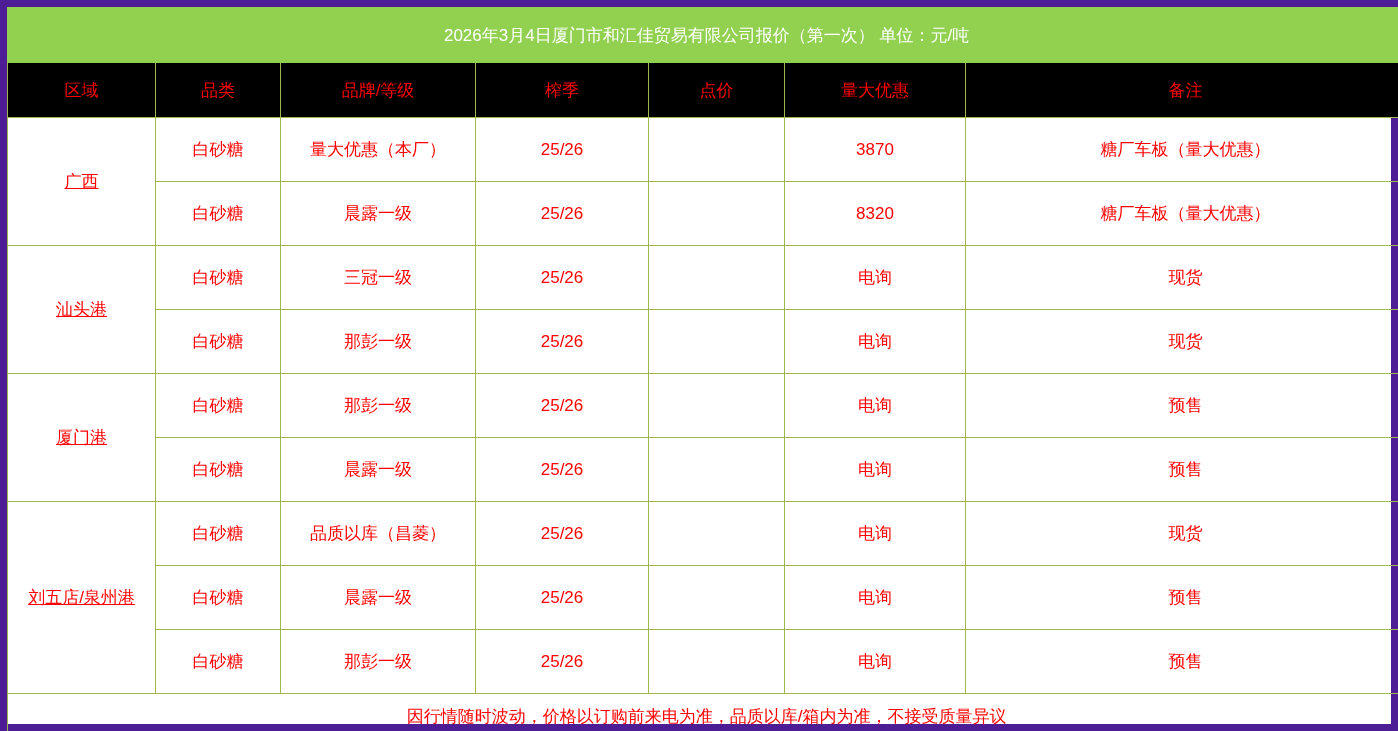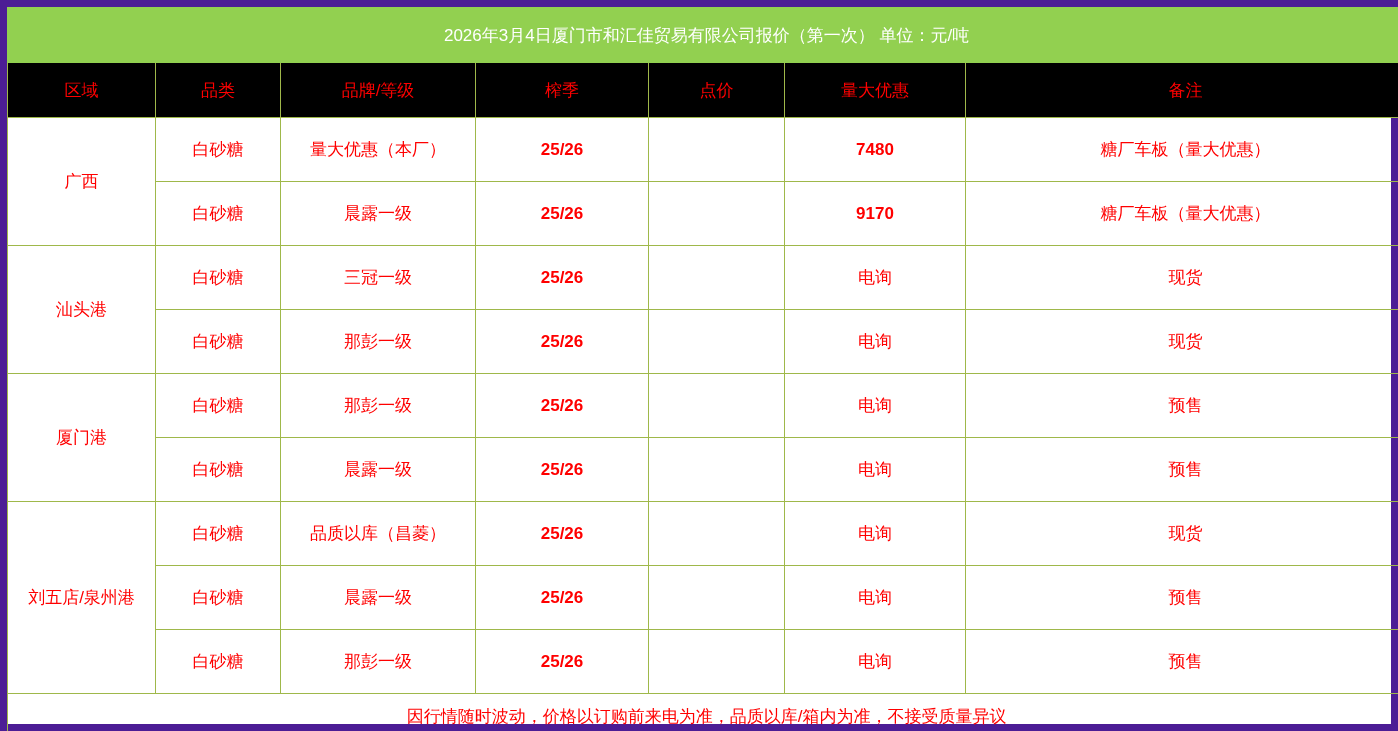--- a/index.html
+++ b/index.html
@@ -41,27 +41,28 @@
     border: 1px solid #92d050 !important;
   }
   .header-cell {
     height: 54px;
     font-size: 18px;
     color: #ff0000;
     background: #000000;
   }
   .region-cell {
     font-size: 18px;
+    text-decoration: underline;
   }
   .data-cell {
     height: 63px;
     font-size: 17px;
   }
   .bold-red {
-    font-weight: bold;
+    font-weight: normal;
   }
   .note-row td {
     height: 44px;
     font-size: 18px;
   }
   .empty {
     background: #ffffff;
   }
 </style>
 </head>
@@ -91,29 +92,29 @@
         <td class="header-cell">量大优惠</td>
         <td class="header-cell">备注</td>
       </tr>
 
       <tr>
         <td class="region-cell" rowspan="2">广西</td>
         <td class="data-cell">白砂糖</td>
         <td class="data-cell">量大优惠（本厂）</td>
         <td class="data-cell bold-red">25/26</td>
         <td class="data-cell empty"></td>
-        <td class="data-cell bold-red">7480</td>
+        <td class="data-cell bold-red">3870</td>
         <td class="data-cell">糖厂车板（量大优惠）</td>
       </tr>
       <tr>
         <td class="data-cell">白砂糖</td>
         <td class="data-cell">晨露一级</td>
         <td class="data-cell bold-red">25/26</td>
         <td class="data-cell empty"></td>
-        <td class="data-cell bold-red">9170</td>
+        <td class="data-cell bold-red">8320</td>
         <td class="data-cell">糖厂车板（量大优惠）</td>
       </tr>
 
       <tr>
         <td class="region-cell" rowspan="2">汕头港</td>
         <td class="data-cell">白砂糖</td>
         <td class="data-cell">三冠一级</td>
         <td class="data-cell bold-red">25/26</td>
         <td class="data-cell empty"></td>
         <td class="data-cell">电询</td>

